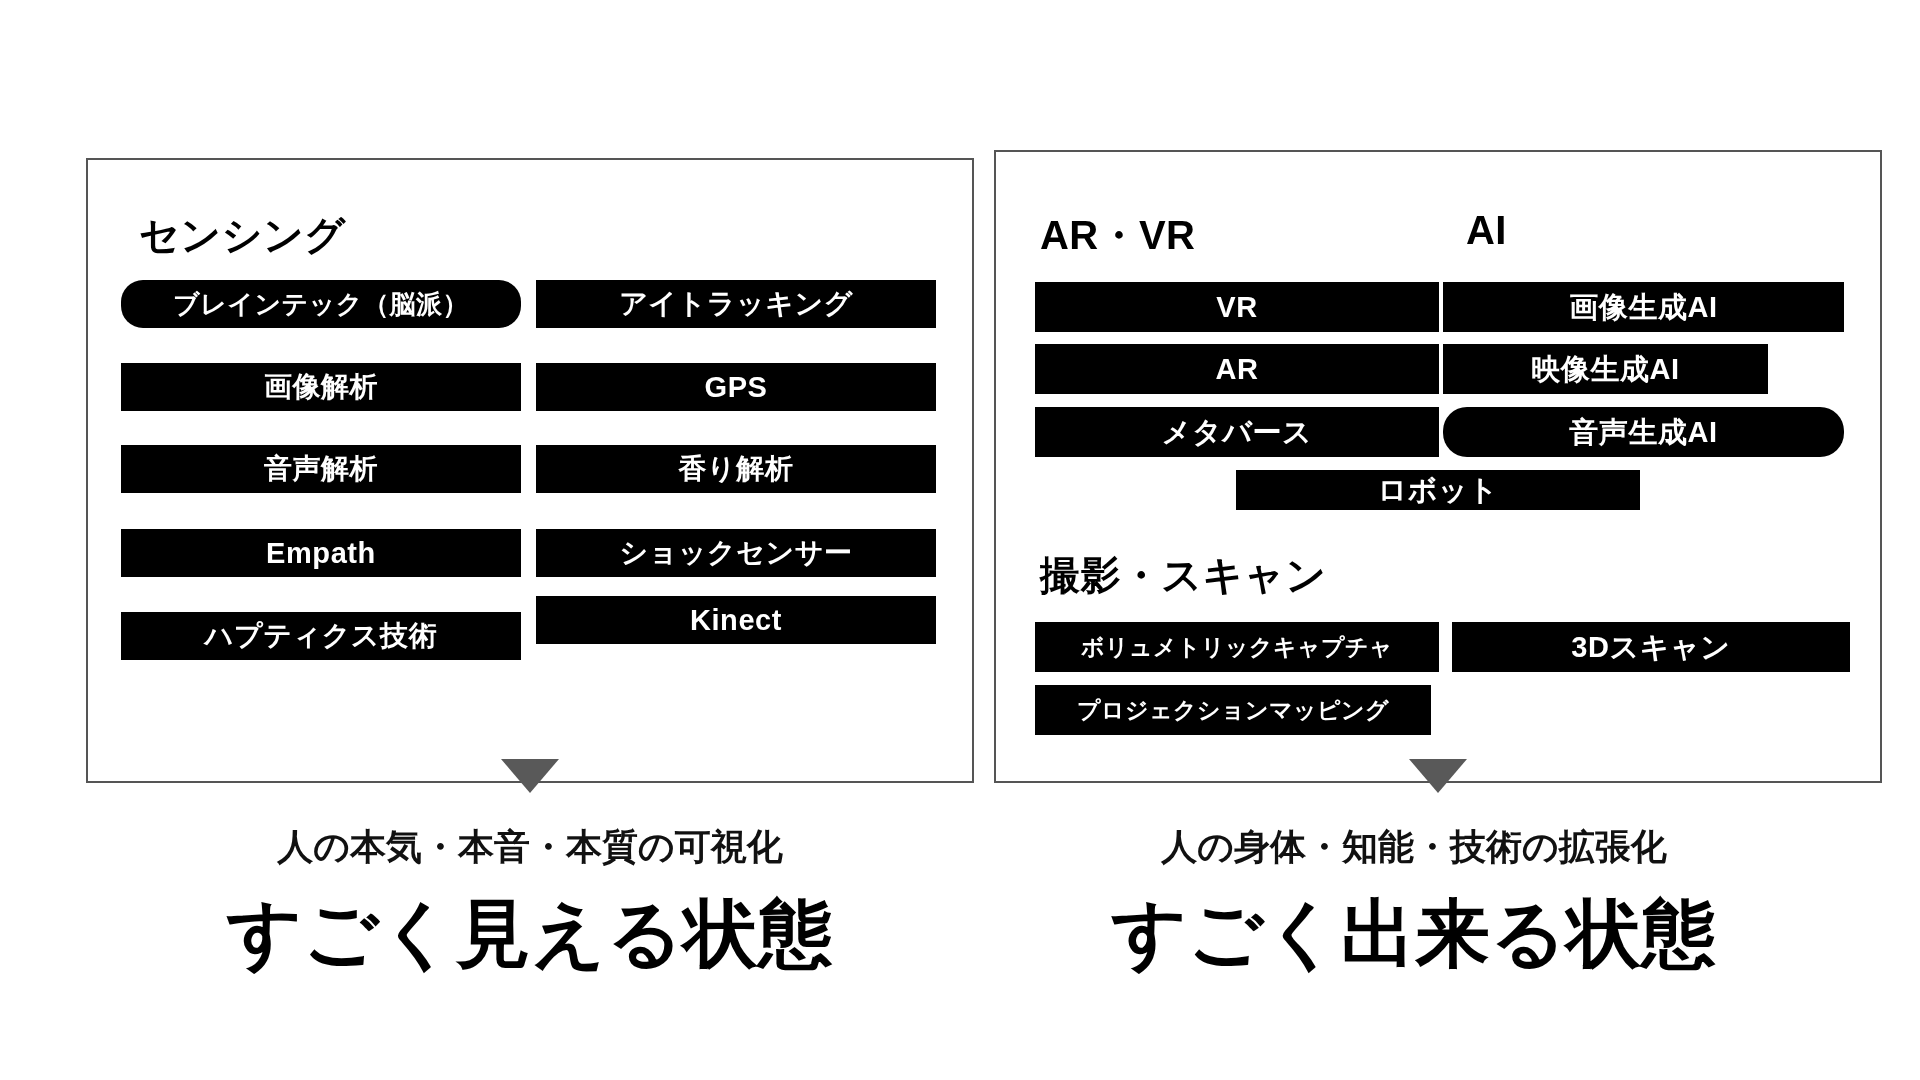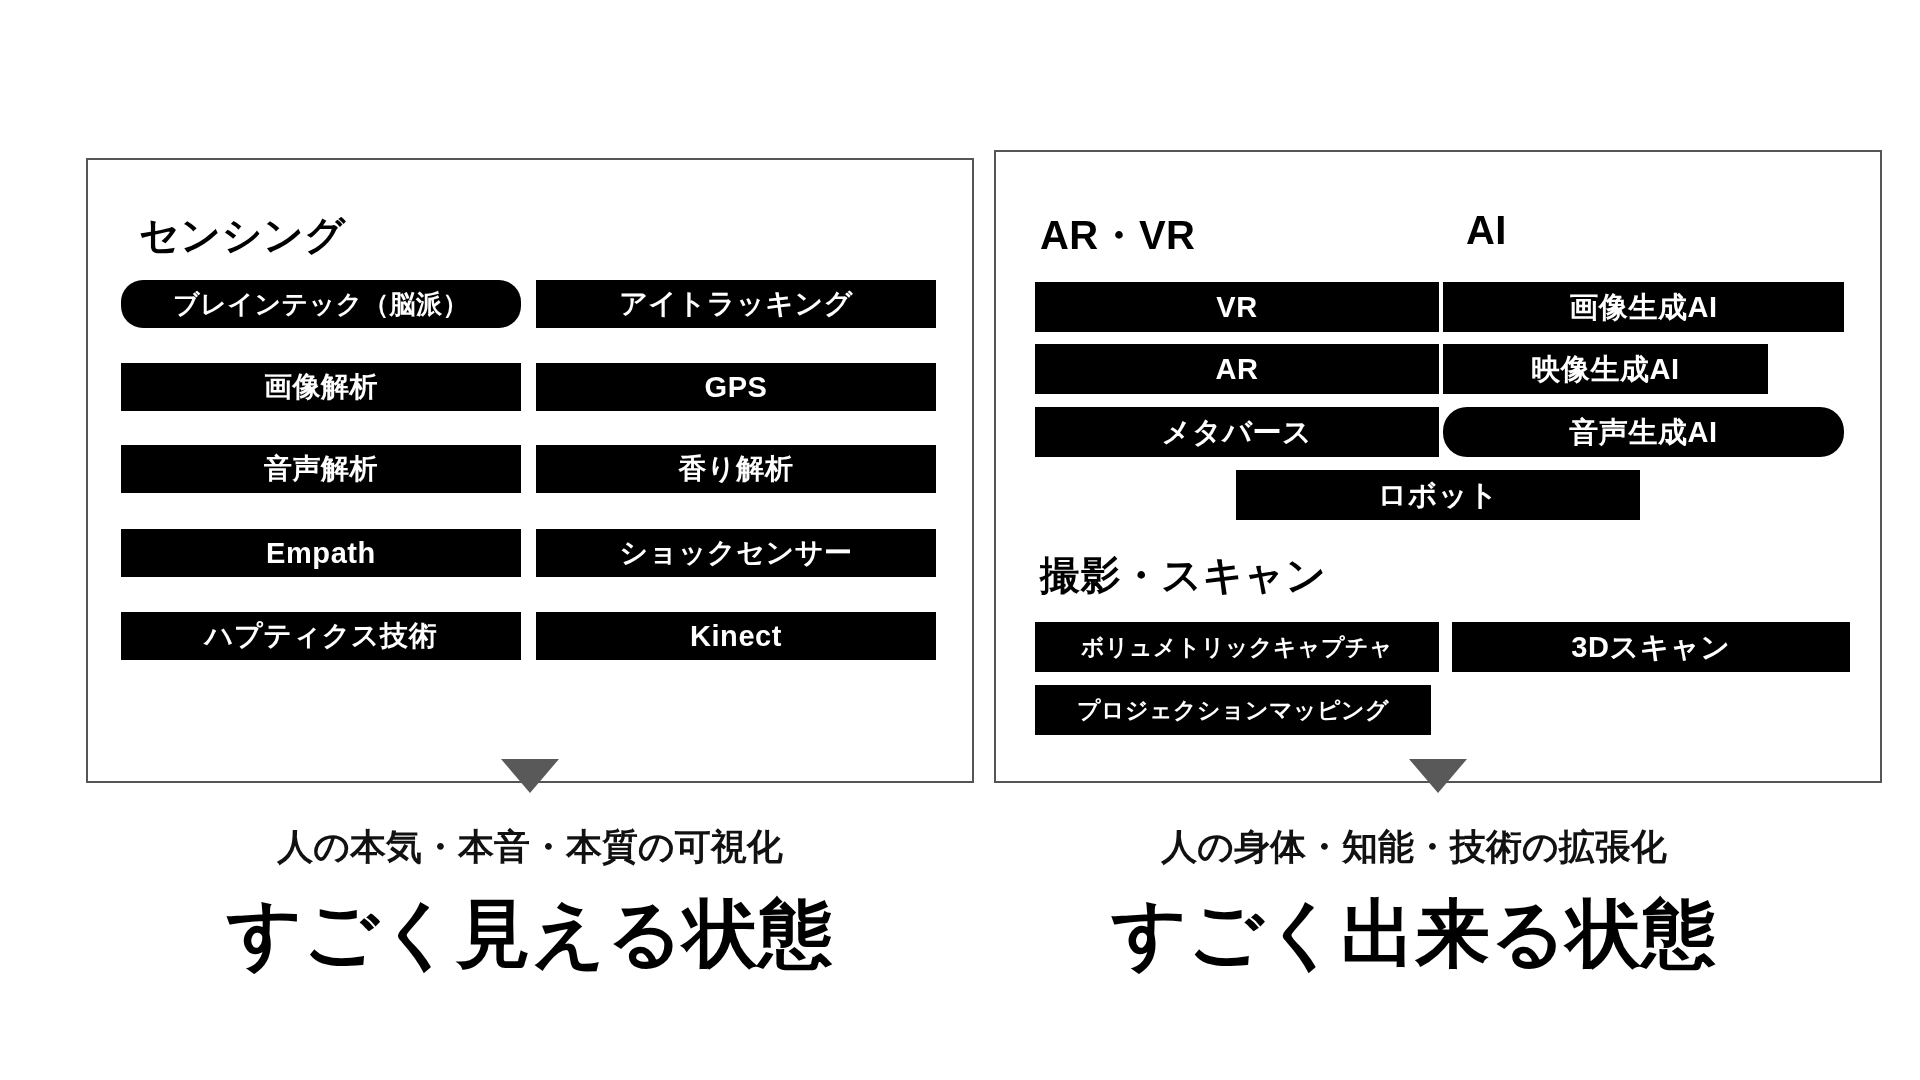--- a/index.html
+++ b/index.html
@@ -102,42 +102,42 @@
   <div class="chip" style="left:121px; top:280px; width:400px; height:48px; font-size:26px;border-radius:22px;">ブレインテック（脳派）</div>
   <div class="chip" style="left:121px; top:363px; width:400px; height:48px; font-size:28px;">画像解析</div>
   <div class="chip" style="left:121px; top:445px; width:400px; height:48px; font-size:28px;">音声解析</div>
   <div class="chip" style="left:121px; top:529px; width:400px; height:48px; font-size:29px;">Empath</div>
   <div class="chip" style="left:121px; top:612px; width:400px; height:48px; font-size:28px;">ハプティクス技術</div>
 
   <div class="chip" style="left:536px; top:280px; width:400px; height:48px; font-size:28px;">アイトラッキング</div>
   <div class="chip" style="left:536px; top:363px; width:400px; height:48px; font-size:29px;">GPS</div>
   <div class="chip" style="left:536px; top:445px; width:400px; height:48px; font-size:28px;">香り解析</div>
   <div class="chip" style="left:536px; top:529px; width:400px; height:48px; font-size:28px;">ショックセンサー</div>
-  <div class="chip" style="left:536px; top:612px; width:400px; height:48px; font-size:29px;">Kinect</div>
+  <div class="chip" style="left:536px; top:596px; width:400px; height:48px; font-size:29px;">Kinect</div>
 
   <div class="arrow-down" style="left:501px; top:759px;"></div>
 
   <div class="caption-sub" style="left:0px; top:823px; width:1060px;">人の本気・本音・本質の可視化</div>
   <div class="caption-head" style="left:0px; top:885px; width:1060px;">すごく見える状態</div>
 
   <div class="panel" id="panel-right"></div>
 
   <div class="section-title" style="left:1040px; top:208px;">AR・VR</div>
 
   <div class="section-title" style="left:1466px; top:208px;">AI</div>
 
   <div class="chip" style="left:1035px; top:282px; width:404px; height:50px; font-size:29px;">VR</div>
   <div class="chip" style="left:1035px; top:344px; width:404px; height:50px; font-size:29px;">AR</div>
   <div class="chip" style="left:1035px; top:407px; width:404px; height:50px; font-size:29px;">メタバース</div>
 
   <div class="chip" style="left:1443px; top:282px; width:401px; height:50px; font-size:29px;">画像生成AI</div>
   <div class="chip" style="left:1443px; top:344px; width:325px; height:50px; font-size:29px;">映像生成AI</div>
   <div class="chip" style="left:1443px; top:407px; width:401px; height:50px; font-size:29px;border-radius:24px;">音声生成AI</div>
 
-  <div class="chip" style="left:1236px; top:470px; width:404px; height:50px; font-size:29px;">ロボット</div>
+  <div class="chip" style="left:1236px; top:470px; width:404px; height:40px; font-size:29px;">ロボット</div>
 
   <div class="section-title" style="left:1040px; top:548px;">撮影・スキャン</div>
 
   <div class="chip" style="left:1035px; top:622px; width:404px; height:50px; font-size:23px;">ボリュメトリックキャプチャ</div>
   <div class="chip" style="left:1035px; top:685px; width:396px; height:50px; font-size:23px;">プロジェクションマッピング</div>
 
   <div class="chip" style="left:1452px; top:622px; width:398px; height:50px; font-size:29px;">3Dスキャン</div>
 
   <div class="arrow-down" style="left:1409px; top:759px;"></div>
 

